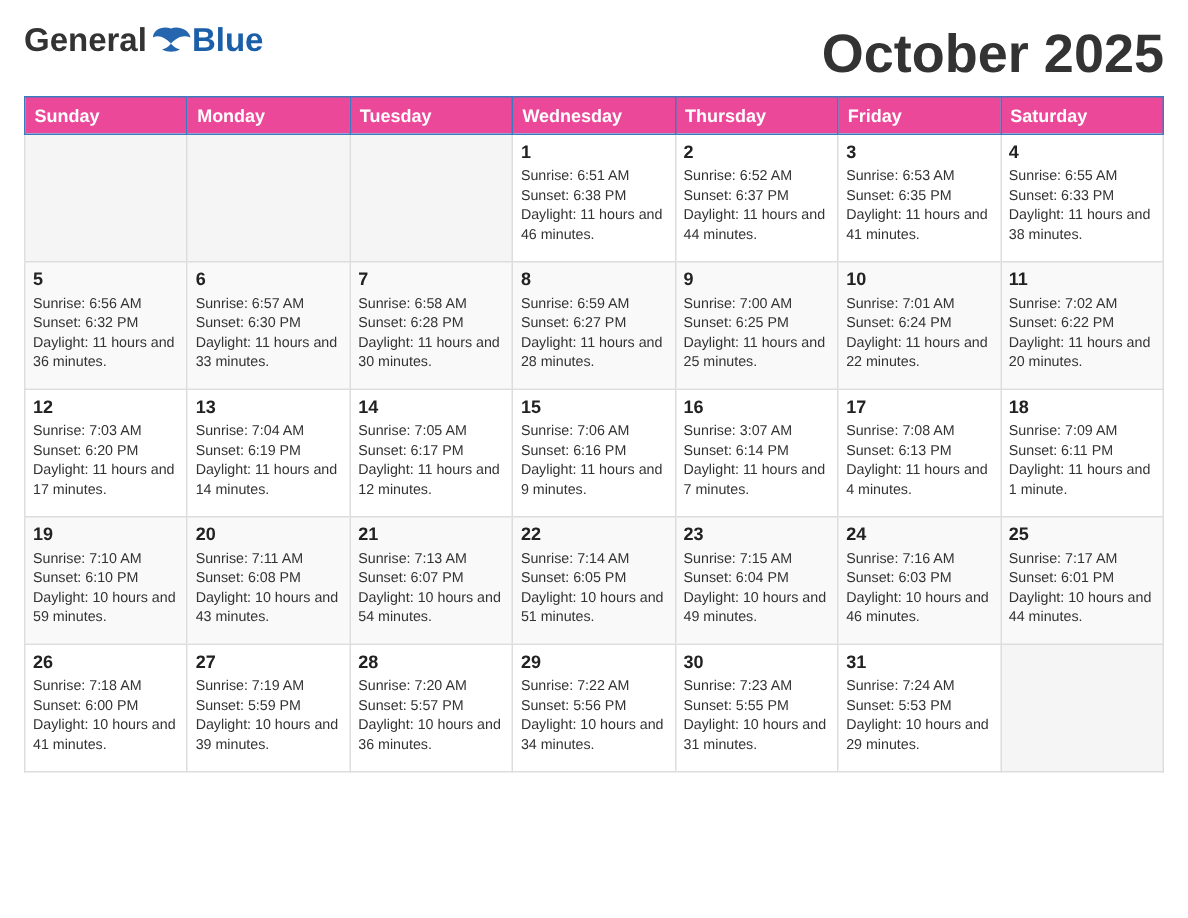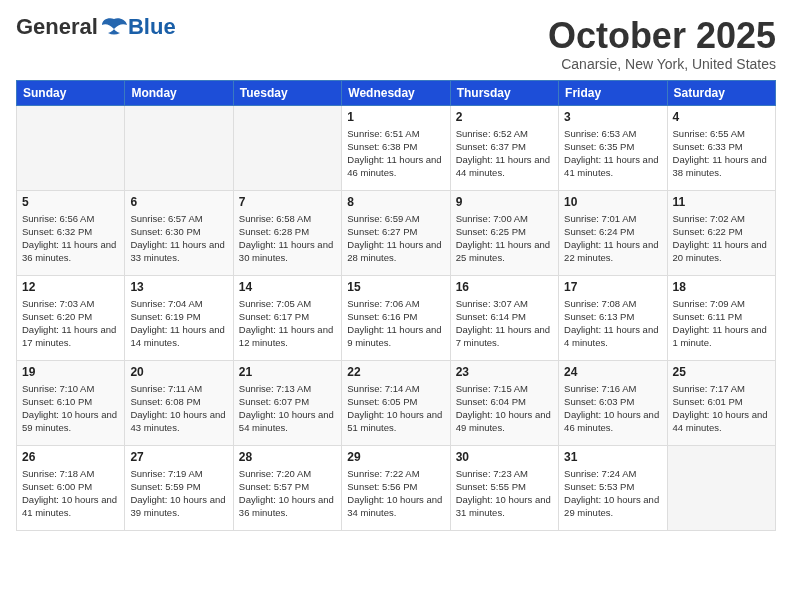--- a/index.html
+++ b/index.html
@@ -49,21 +49,21 @@
     .location {
       font-size: 14px;
       color: #555;
     }
     .calendar {
       width: 100%;
       border-collapse: collapse;
       border: 1px solid #ccc;
     }
     .calendar th {
-      background-color: #1d4ed8;
+      background-color: #ec4899;
       color: #fff;
       font-size: 12px;
       font-weight: bold;
       padding: 5px 6px;
       text-align: left;
       border: 1px solid #3a7ac0;
     }
     .calendar td {
       width: calc(100% / 7);
       vertical-align: top;
@@ -107,21 +107,20 @@
       <span class="logo-general">General</span>
       <svg class="logo-bird" viewBox="0 0 28 20" xmlns="http://www.w3.org/2000/svg">
         <path d="M14 2 C18 0, 26 2, 27 8 C22 6, 18 8, 14 12 C10 8, 6 6, 2 8 C2 3, 8 0, 14 2Z" fill="#2566ae"></path>
         <path d="M14 12 C14 12, 16 15, 20 16 C16 18, 12 18, 8 16 C12 15, 14 12, 14 12Z" fill="#2566ae"></path>
       </svg>
       <span class="logo-blue">Blue</span>
     </div>
   </div>
   <div class="title-area">
     <div class="month-title">October 2025</div>
-    <div class="location">Canarsie, New York, United States</div>
   </div>
 </div>
 
 <table class="calendar">
   <thead>
     <tr>
     <th>Sunday</th>
         <th>Monday</th>
         <th>Tuesday</th>
         <th>Wednesday</th>

